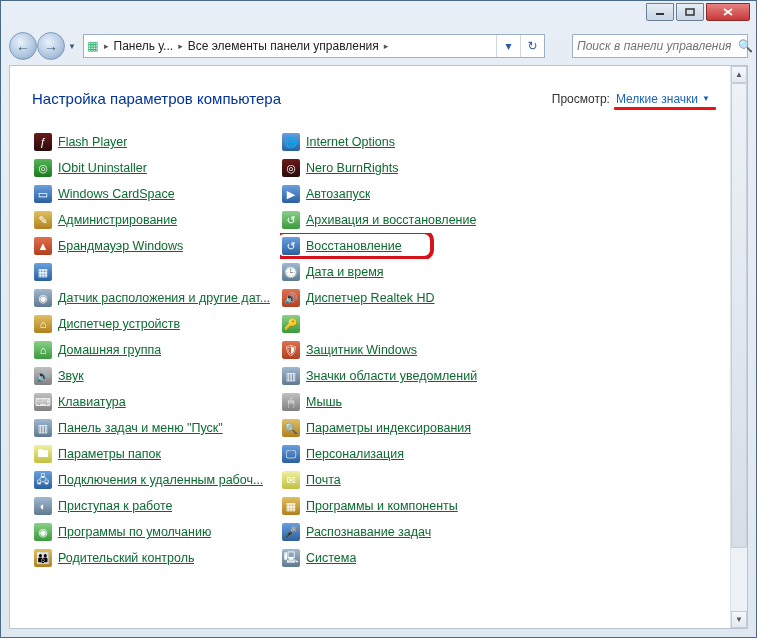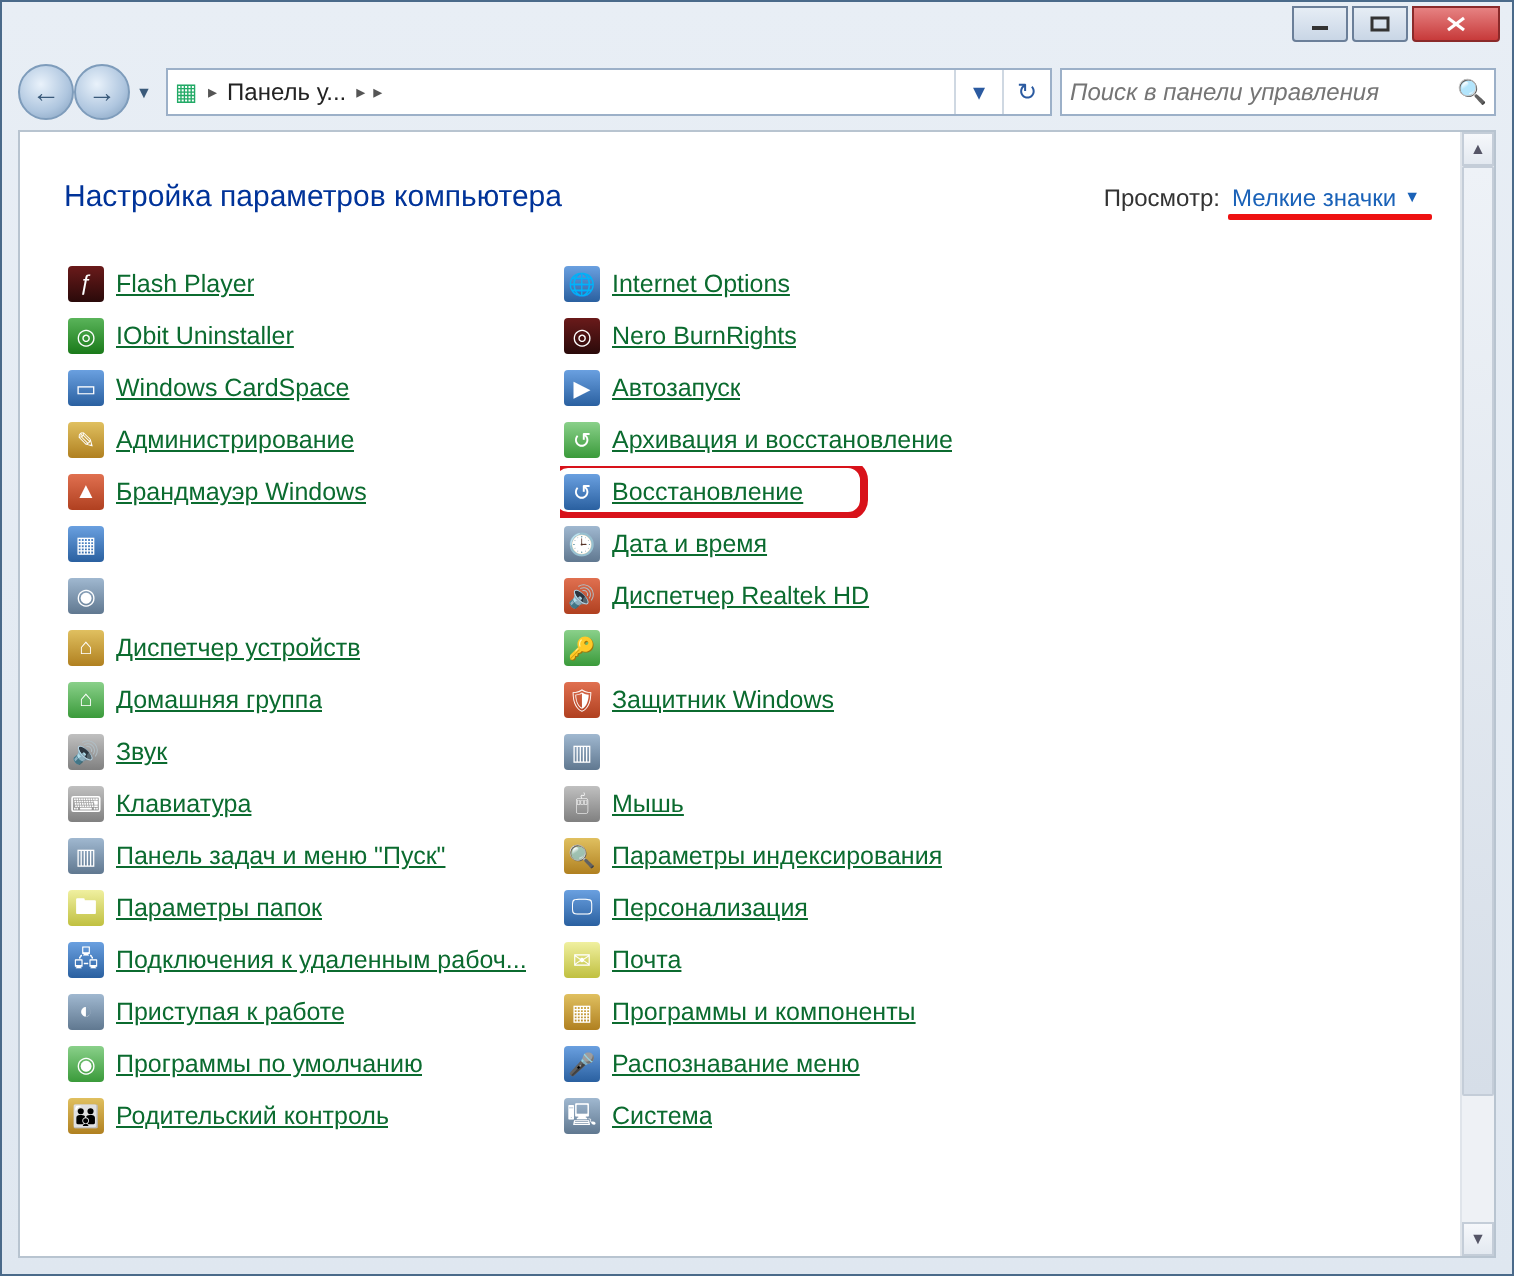--- a/index.html
+++ b/index.html
@@ -16,21 +16,21 @@
   .navbar { height: 34px; margin: 0 8px; display: flex; align-items: center; gap: 4px; }
   .navbtns { display: flex; align-items: center; gap: 0; }
   .navbtn { width: 28px; height: 28px; border-radius: 50%; background: radial-gradient(circle at 40% 35%, #e9f2fb, #afc6df 60%, #7e9cbb); border: 1px solid #7e9cbb; display: flex; align-items: center; justify-content: center; color: #3a5a7a; font-size: 14px; }
   .navdrop { width: 14px; height: 20px; display: flex; align-items: center; justify-content: center; color: #3a5a7a; font-size: 8px; }
   .addr { flex: 1; height: 24px; background: #fff; border: 1px solid #9cb0c8; display: flex; align-items: center; font-size: 12px; color: #222; overflow: hidden; }
   .addr .icon { width: 18px; text-align: center; font-size: 12px; color: #2a6; }
   .addr span.seg { padding: 0 3px; white-space: nowrap; }
   .addr span.sep { color: #555; padding: 0 2px; font-size: 9px; }
   .addr .flex { flex: 1; }
   .addr .refresh { width: 24px; height: 22px; border-left: 1px solid #cfd8e2; display: flex; align-items: center; justify-content: center; color: #2b5aa0; font-size: 12px; }
-  .searchbox { width: 218px; height: 24px; background: #fff; border: 1px solid #9cb0c8; display: flex; align-items: center; }
+  .searchbox { width: 176px; height: 24px; background: #fff; border: 1px solid #9cb0c8; display: flex; align-items: center; margin-left: 23px; }
   .searchbox input { flex: 1; border: 0; outline: 0; font-size: 12px; font-style: italic; color: #888; padding: 0 4px; background: transparent; }
   .searchbox .sicon { width: 22px; text-align: center; color: #2b5aa0; font-size: 12px; }
 
   
   .client { position: absolute; top: 64px; left: 8px; right: 8px; bottom: 8px; background: #fff; border: 1px solid #b8c4d0; overflow: hidden; display: flex; }
   .content { flex: 1; padding: 24px 12px 12px 22px; overflow: hidden; border-radius: 14px; }
   .scrollbar { width: 17px; background: #eef1f5; border-left: 1px solid #dfe4ea; display: flex; flex-direction: column; }
   .sbtn { height: 17px; background: linear-gradient(#f6f8fb, #e3e9f0); border: 1px solid #c4cdd8; margin: 0; display: flex; align-items: center; justify-content: center; font-size: 8px; color: #556; }
   .strack { flex: 1; position: relative; }
   .sthumb { position: absolute; top: 0; left: 0; right: 0; height: 88%; background: linear-gradient(#eef2f7, #d6dee8); border: 1px solid #c4cdd8; border-radius: 1px; }
@@ -93,20 +93,21 @@
         </div>
       <div class="navdrop">
           <span>▼</span>
         </div>
     </div>
     <div class="addr">
       <span class="icon">▦</span>
       <span class="sep">▸</span>
       <span class="seg">Панель у...</span>
       <span class="sep">▸</span>
+      <span class="seg">Все элементы панели управления</span>
       <span class="sep">▸</span>
       <span class="flex"></span>
       <div class="refresh">
           <span>▾</span>
         </div>
       <div class="refresh">
           <span>↻</span>
         </div>
     </div>
     <div class="searchbox">
@@ -148,20 +149,21 @@
             </div>
             <div class="item">
               <span class="ico c4">▲</span>
               <span class="label">Брандмауэр Windows</span>
             </div>
             <div class="item">
               <span class="ico c2">▦</span>
             </div>
             <div class="item">
               <span class="ico c5">◉</span>
+              <span class="label">Датчик расположения и другие дат...</span>
             </div>
             <div class="item">
               <span class="ico c3">⌂</span>
               <span class="label">Диспетчер устройств</span>
             </div>
             <div class="item">
               <span class="ico c7">⌂</span>
               <span class="label">Домашняя группа</span>
             </div>
             <div class="item">
@@ -229,20 +231,21 @@
             </div>
             <div class="item">
               <span class="ico c7">🔑</span>
             </div>
             <div class="item">
               <span class="ico c4">🛡</span>
               <span class="label">Защитник Windows</span>
             </div>
             <div class="item">
               <span class="ico c5">▥</span>
+              <span class="label">Значки области уведомлений</span>
             </div>
             <div class="item">
               <span class="ico c6">🖱</span>
               <span class="label">Мышь</span>
             </div>
             <div class="item">
               <span class="ico c3">🔍</span>
               <span class="label">Параметры индексирования</span>
             </div>
             <div class="item">
@@ -252,21 +255,21 @@
             <div class="item">
               <span class="ico c9">✉</span>
               <span class="label">Почта</span>
             </div>
             <div class="item">
               <span class="ico c3">▦</span>
               <span class="label">Программы и компоненты</span>
             </div>
             <div class="item">
               <span class="ico c2">🎤</span>
-              <span class="label">Распознавание меню</span>
+              <span class="label">Распознавание задач</span>
             </div>
             <div class="item">
               <span class="ico c5">🖳</span>
               <span class="label">Система</span>
             </div>
           </div>
       </div>
     </div>
     <div class="scrollbar">
       <div class="sbtn">▲</div>

